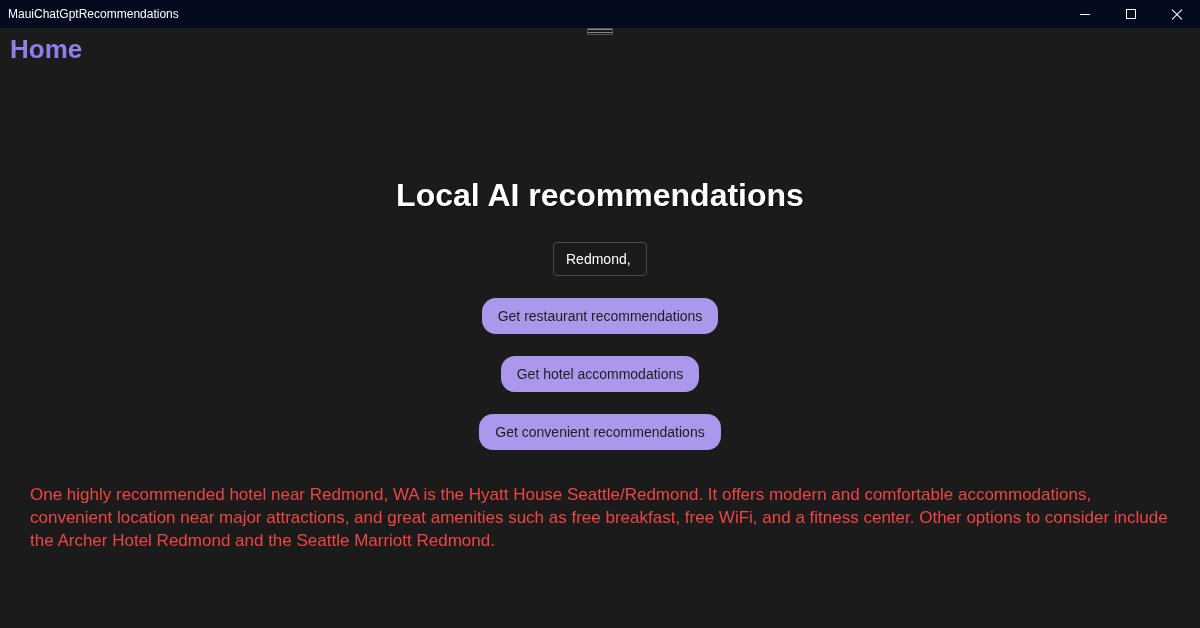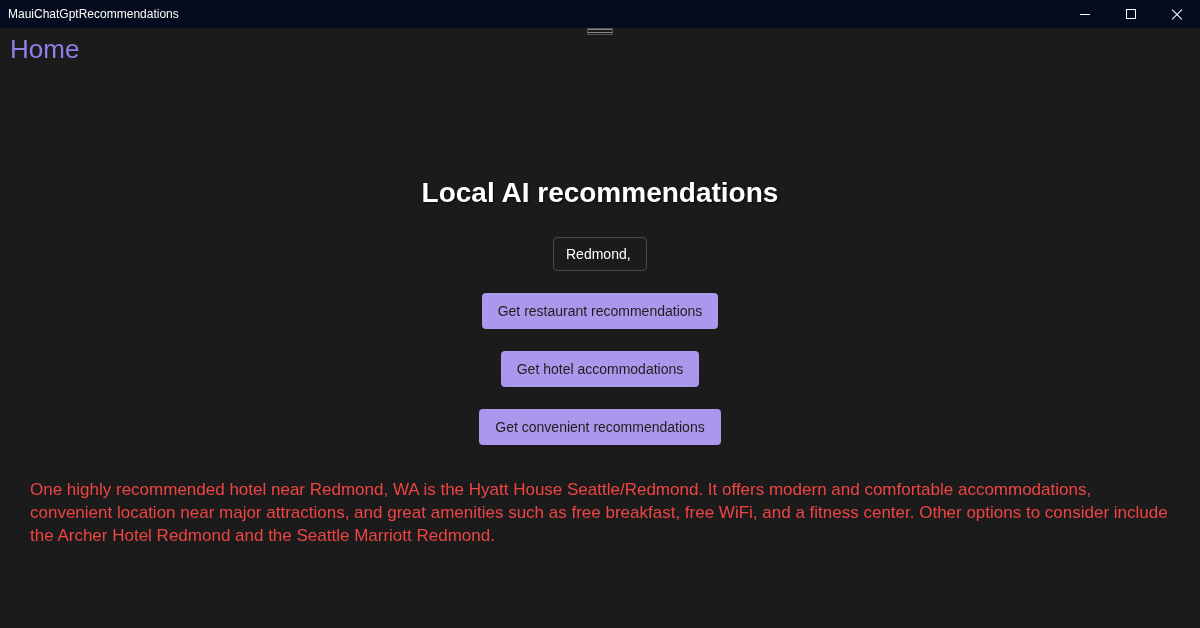--- a/index.html
+++ b/index.html
@@ -88,53 +88,53 @@
     }
     .close-icon::before { transform: rotate(45deg); }
     .close-icon::after  { transform: rotate(-45deg); }
 
     .page-header {
       padding: 6px 10px;
     }
     .page-title {
       color: #8f7fe6;
       font-size: 26px;
-      font-weight: 400;
+      font-weight: 700;
     }
 
     .main {
       display: flex;
       flex-direction: column;
       align-items: center;
       padding-top: 106px;
     }
     .heading {
       color: #ffffff;
-      font-size: 28px;
+      font-size: 32px;
       font-weight: 600;
       text-shadow: 1px 1px 2px rgba(0,0,0,0.6);
       margin-bottom: 28px;
     }
     .location-input {
       background: #1b1b1b;
       color: #ffffff;
       border: 1px solid #4a4a4a;
       border-radius: 4px;
       padding: 8px 12px;
       font-size: 14px;
       width: 94px;
       text-align: left;
       margin-bottom: 22px;
       font-family: inherit;
     }
     .action-btn {
       background: #ab97eb;
       color: #1e1e1e;
       border: none;
-      border-radius: 4px;
+      border-radius: 14px;
       padding: 10px 16px;
       font-size: 14px;
       font-family: inherit;
       margin-bottom: 22px;
       cursor: pointer;
     }
     .result-text {
       color: #ef4444;
       font-size: 17px;
       line-height: 1.35;

